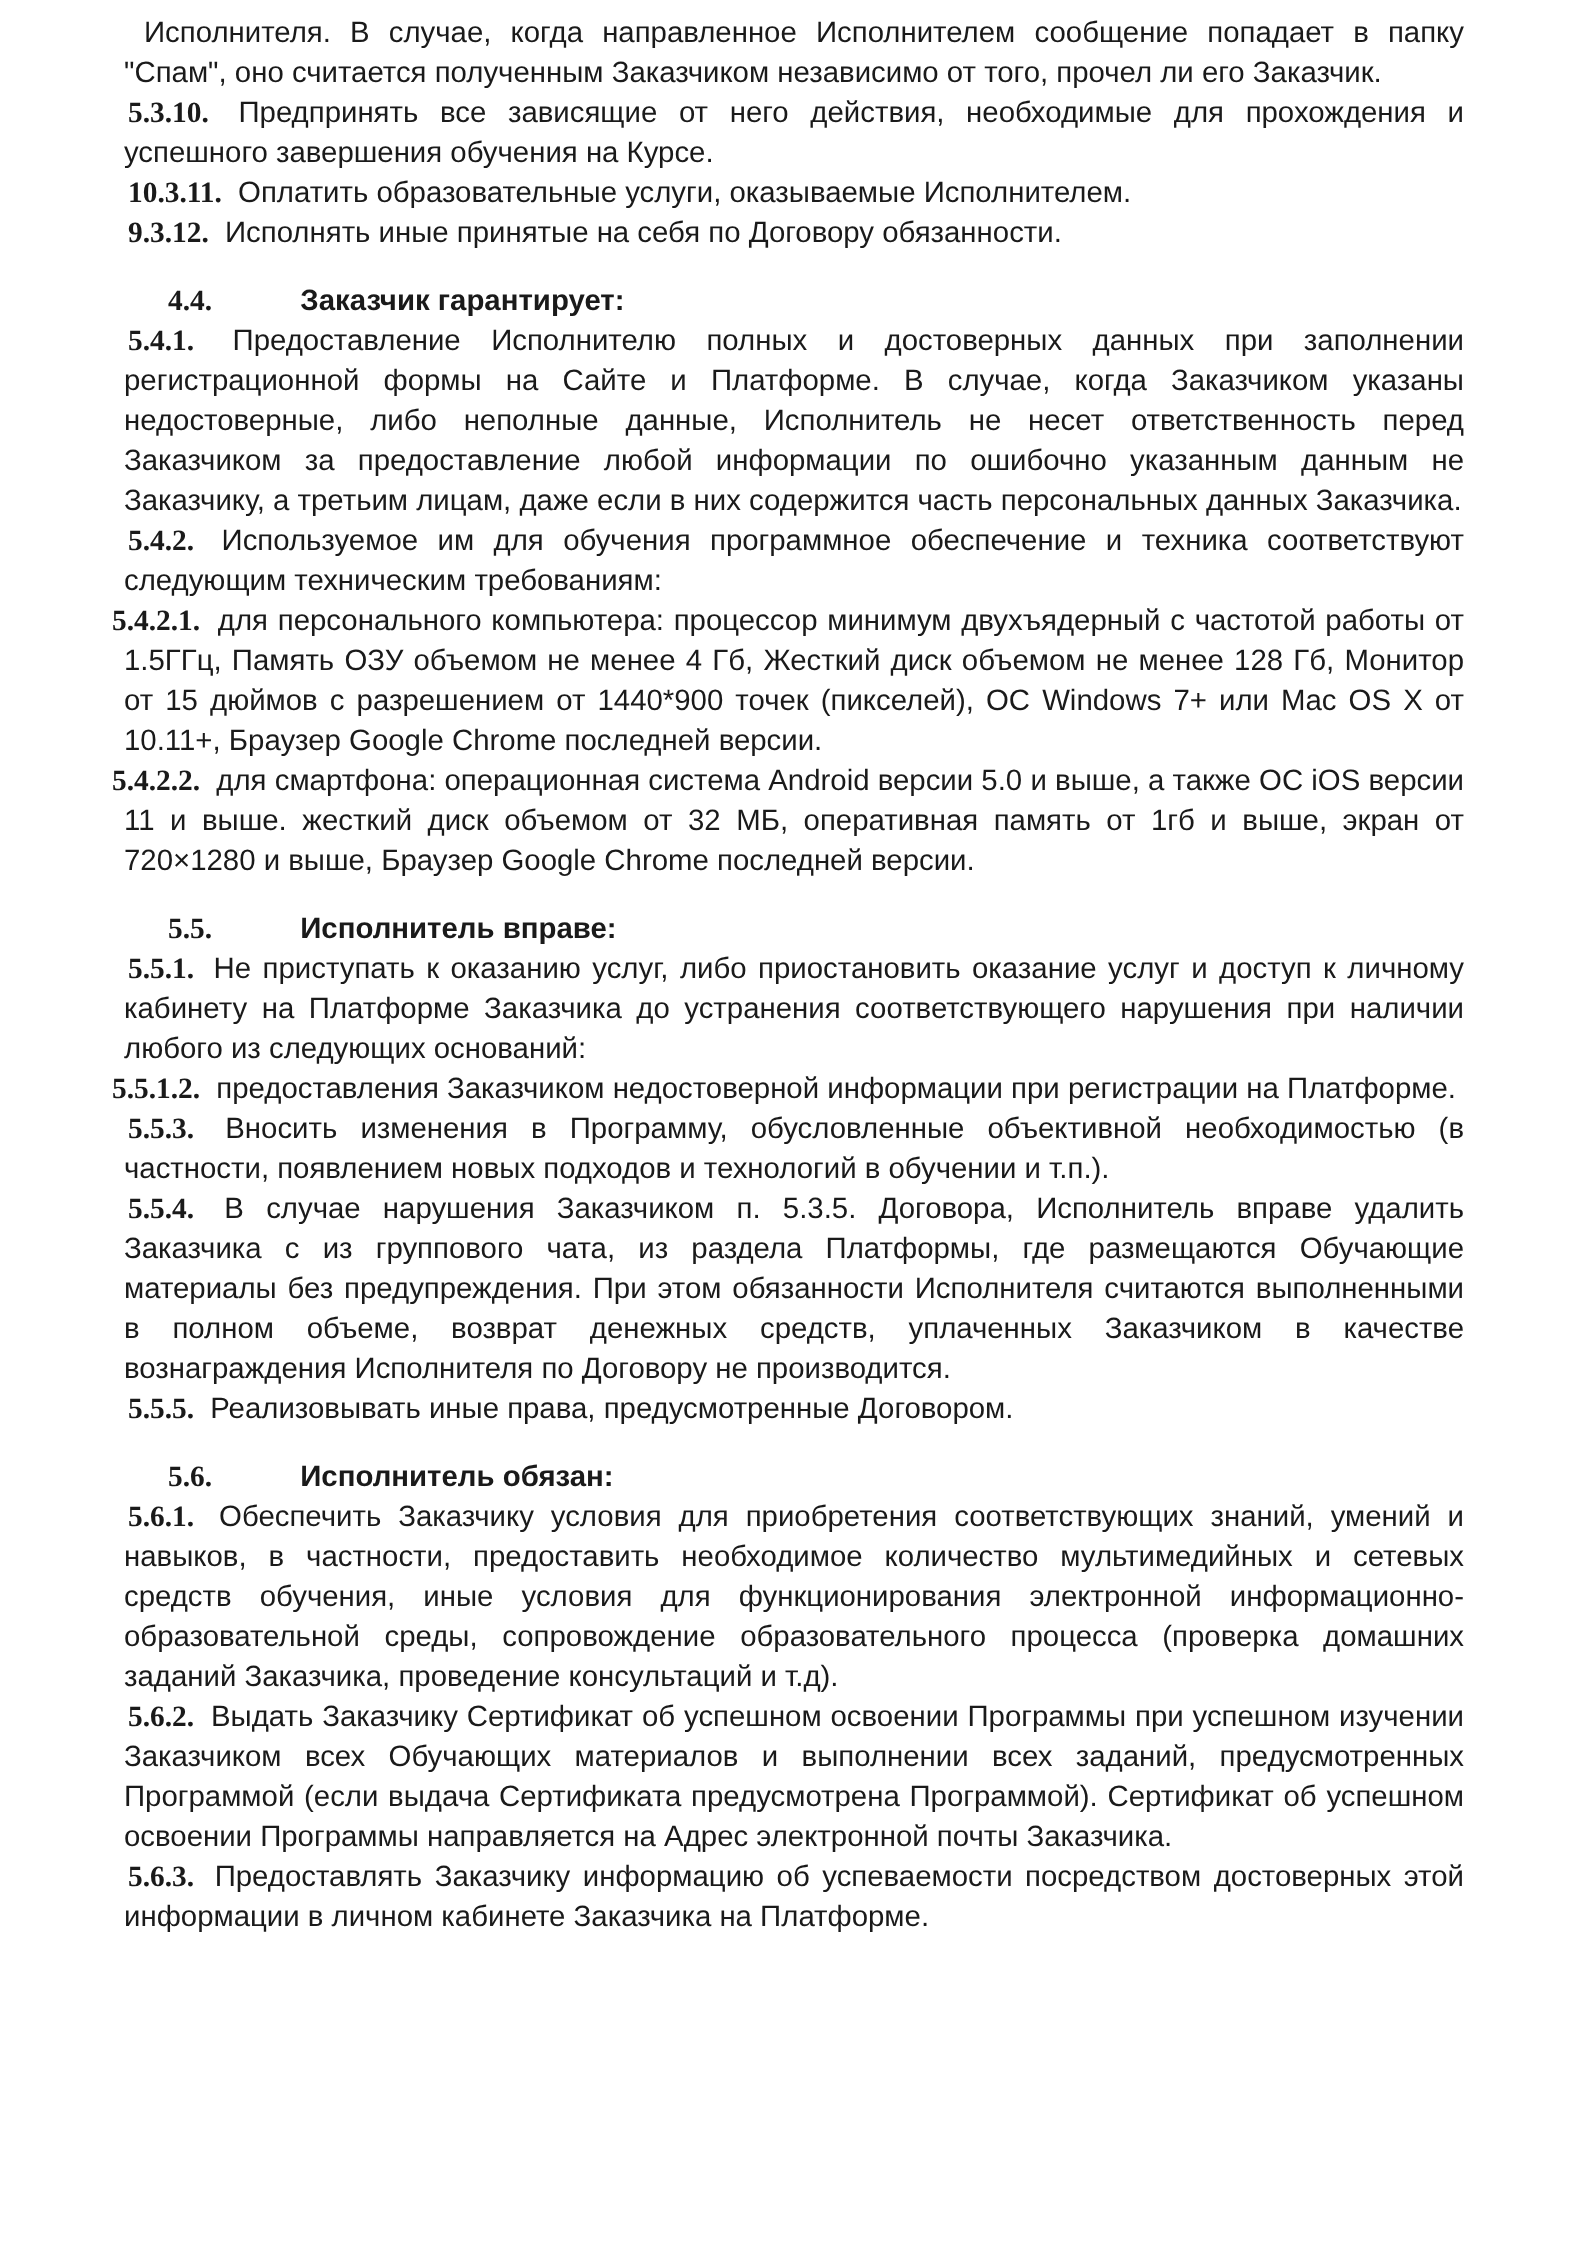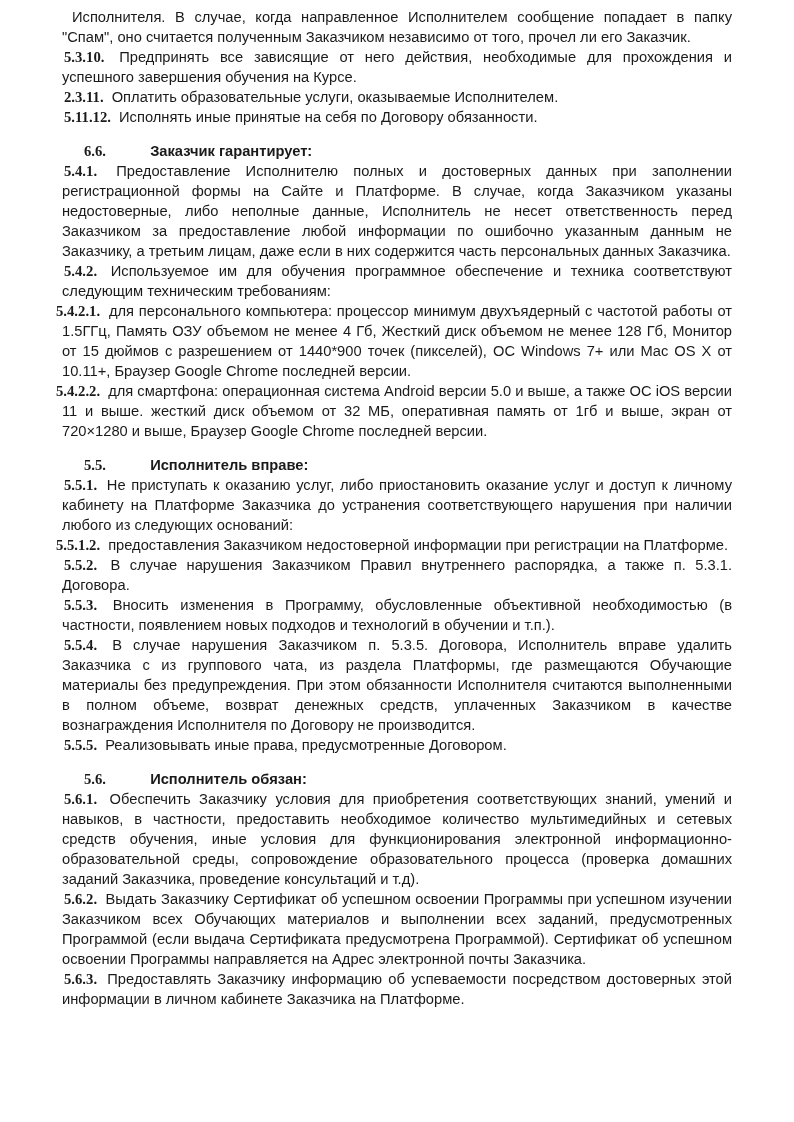--- a/index.html
+++ b/index.html
@@ -43,42 +43,41 @@
 </style>
 </head>
 <body>
 
 <div class="page">
   <div id="paragraph-container">
   <p class="para p-text"> <span class="txt">Исполнителя. В случае, когда направленное Исполнителем сообщение попадает в папку "Спам", оно считается полученным Заказчиком независимо от того, прочел ли его Заказчик.</span></p>
 
   <p class="para p-clause"><span class="num">5.3.10.</span> <span class="txt">Предпринять все зависящие от него действия, необходимые для прохождения и успешного завершения обучения на Курсе.</span></p>
 
-  <p class="para p-clause"><span class="num">2.3.11.</span> <span class="txt">Оплатить образовательные услуги, оказываемые Исполнителем.</span></p>
+  <p class="para p-clause"><span class="num">10.3.11.</span> <span class="txt">Оплатить образовательные услуги, оказываемые Исполнителем.</span></p>
 
-  <p class="para p-clause"><span class="num">5.11.12.</span> <span class="txt">Исполнять иные принятые на себя по Договору обязанности.</span></p>
+  <p class="para p-clause"><span class="num">9.3.12.</span> <span class="txt">Исполнять иные принятые на себя по Договору обязанности.</span></p>
 
-  <p class="para p-heading"><span class="num">6.6.</span> <span class="txt">Заказчик гарантирует:</span></p>
+  <p class="para p-heading"><span class="num">4.4.</span> <span class="txt">Заказчик гарантирует:</span></p>
 
   <p class="para p-clause"><span class="num">5.4.1.</span> <span class="txt">Предоставление Исполнителю полных и достоверных данных при заполнении регистрационной формы на Сайте и Платформе. В случае, когда Заказчиком указаны недостоверные, либо неполные данные, Исполнитель не несет ответственность перед Заказчиком за предоставление любой информации по ошибочно указанным данным не Заказчику, а третьим лицам, даже если в них содержится часть персональных данных Заказчика.</span></p>
 
   <p class="para p-clause"><span class="num">5.4.2.</span> <span class="txt">Используемое им для обучения программное обеспечение и техника соответствуют следующим техническим требованиям:</span></p>
 
   <p class="para p-subclause"><span class="num">5.4.2.1.</span> <span class="txt">для персонального компьютера: процессор минимум двухъядерный с частотой работы от 1.5ГГц, Память ОЗУ объемом не менее 4 Гб, Жесткий диск объемом не менее 128 Гб, Монитор от 15 дюймов с разрешением от 1440*900 точек (пикселей), ОС Windows 7+ или Mac OS X от 10.11+, Браузер Google Chrome последней версии.</span></p>
 
   <p class="para p-subclause"><span class="num">5.4.2.2.</span> <span class="txt">для смартфона: операционная система Android версии 5.0 и выше, а также ОС iOS версии 11 и выше. жесткий диск объемом от 32 МБ, оперативная память от 1гб и выше, экран от 720×1280 и выше, Браузер Google Chrome последней версии.</span></p>
 
   <p class="para p-heading"><span class="num">5.5.</span> <span class="txt">Исполнитель вправе:</span></p>
 
   <p class="para p-clause"><span class="num">5.5.1.</span> <span class="txt">Не приступать к оказанию услуг, либо приостановить оказание услуг и доступ к личному кабинету на Платформе Заказчика до устранения соответствующего нарушения при наличии любого из следующих оснований:</span></p>
 
 
   <p class="para p-subclause"><span class="num">5.5.1.2.</span> <span class="txt">предоставления Заказчиком недостоверной информации при регистрации на Платформе.</span></p>
 
-  <p class="para p-clause"><span class="num">5.5.2.</span> <span class="txt">В случае нарушения Заказчиком Правил внутреннего распорядка, а также п. 5.3.1. Договора.</span></p>
 
   <p class="para p-clause"><span class="num">5.5.3.</span> <span class="txt">Вносить изменения в Программу, обусловленные объективной необходимостью (в частности, появлением новых подходов и технологий в обучении и т.п.).</span></p>
 
   <p class="para p-clause"><span class="num">5.5.4.</span> <span class="txt">В случае нарушения Заказчиком п. 5.3.5. Договора, Исполнитель вправе удалить Заказчика с из группового чата, из раздела Платформы, где размещаются Обучающие материалы без предупреждения. При этом обязанности Исполнителя считаются выполненными в полном объеме, возврат денежных средств, уплаченных Заказчиком в качестве вознаграждения Исполнителя по Договору не производится.</span></p>
 
   <p class="para p-clause"><span class="num">5.5.5.</span> <span class="txt">Реализовывать иные права, предусмотренные Договором.</span></p>
 
   <p class="para p-heading"><span class="num">5.6.</span> <span class="txt">Исполнитель обязан:</span></p>
 
   <p class="para p-clause"><span class="num">5.6.1.</span> <span class="txt">Обеспечить Заказчику условия для приобретения соответствующих знаний, умений и навыков, в частности, предоставить необходимое количество мультимедийных и сетевых средств обучения, иные условия для функционирования электронной информационно-образовательной среды, сопровождение образовательного процесса (проверка домашних заданий Заказчика, проведение консультаций и т.д).</span></p>

